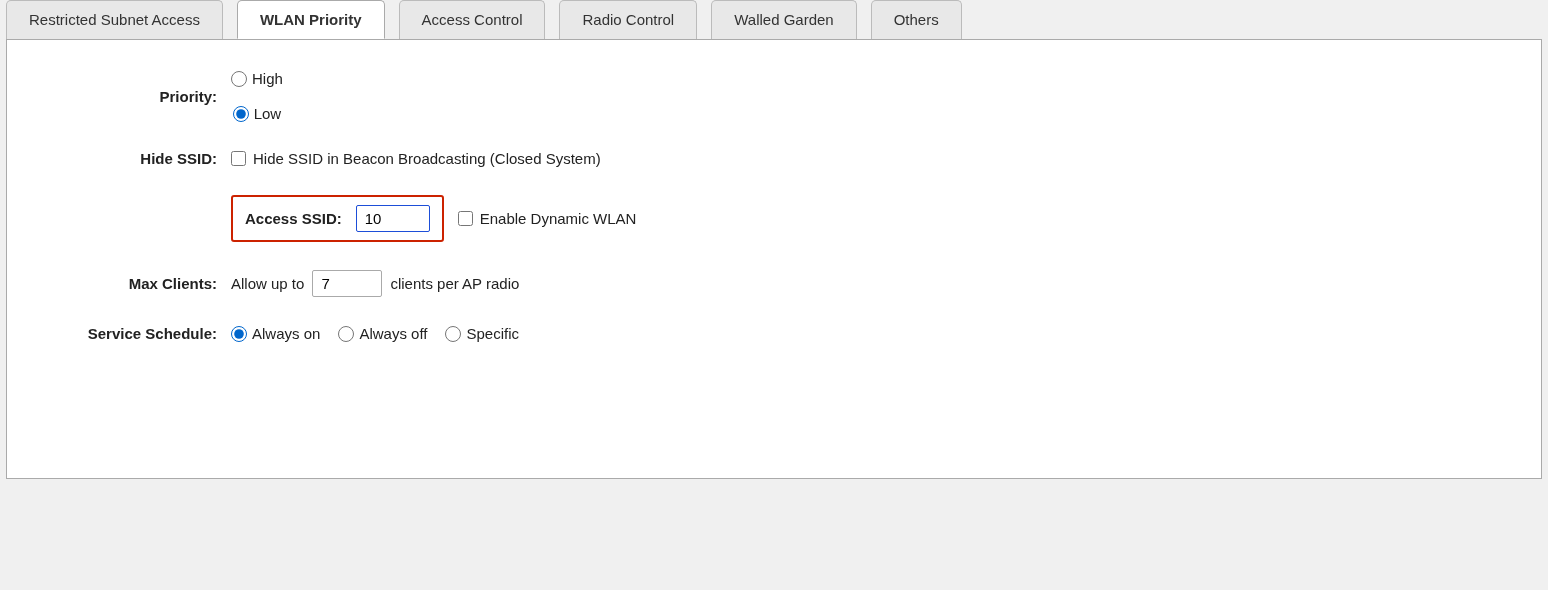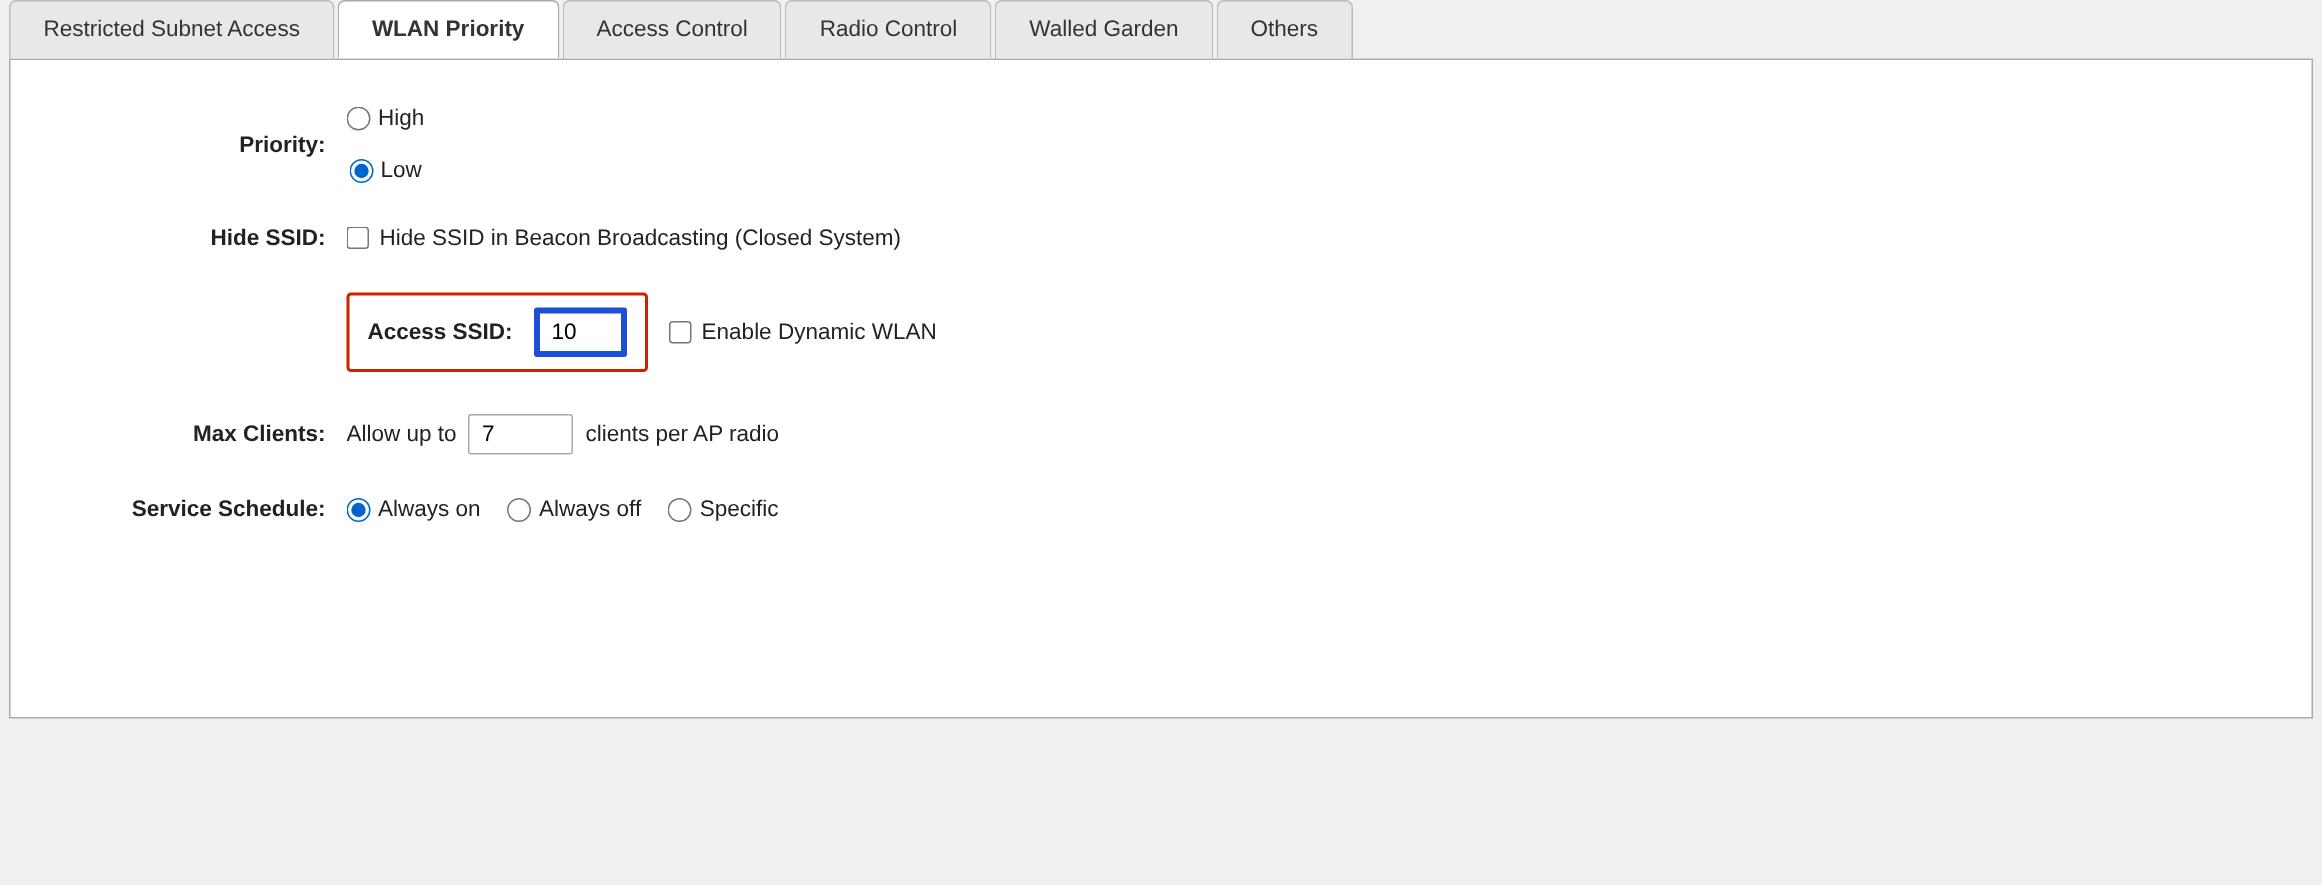--- a/index.html
+++ b/index.html
@@ -28,21 +28,21 @@
       cursor: pointer;
       user-select: none;
     }
 
     
     .tabs-bar {
       display: flex;
       flex-direction: row;
       border-bottom: none;
       margin: 0 6px;
-      gap: 0;
+      gap: 12px;
     }
 
     .tab {
       padding: 10px 22px;
       border: 1px solid #bbb;
       border-bottom: none;
       background: #e8e8e8;
       cursor: pointer;
       font-size: 15px;
       color: #333;
@@ -131,24 +131,24 @@
       padding: 8px 12px;
     }
 
     .access-vlan-label {
       font-weight: bold;
       font-size: 15px;
       white-space: nowrap;
     }
 
     .vlan-input {
-      border: 4px solid #1d4ed8;
+      border: 1px solid #1d4ed8;
       padding: 4px 8px;
       font-size: 15px;
-      width: 62px;
+      width: 74px;
       border-radius: 2px;
     }
 
     .enable-dynamic {
       display: flex;
       align-items: center;
       gap: 7px;
       font-size: 15px;
       cursor: pointer;
     }

